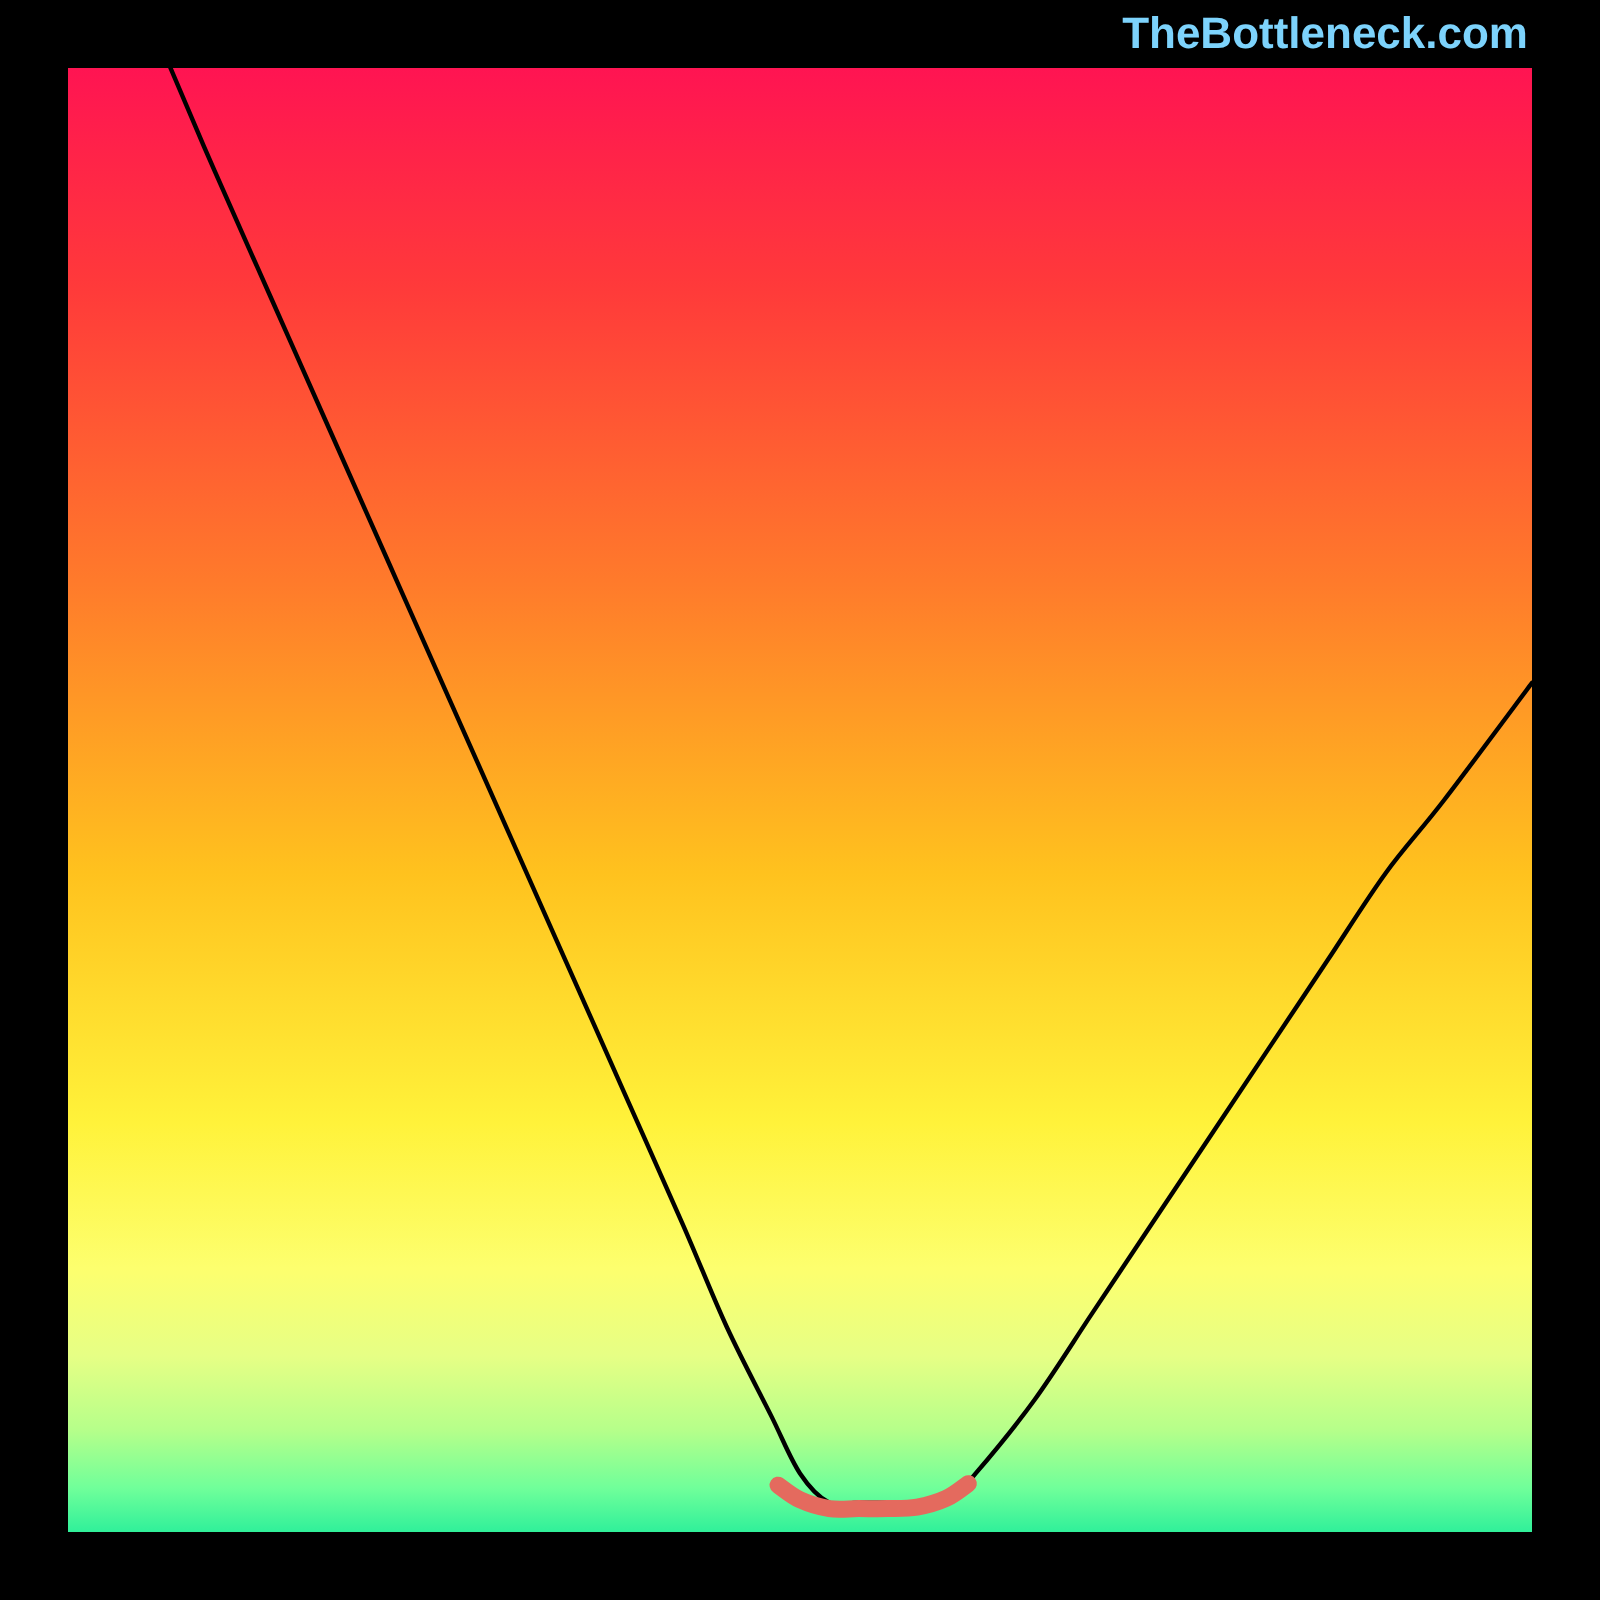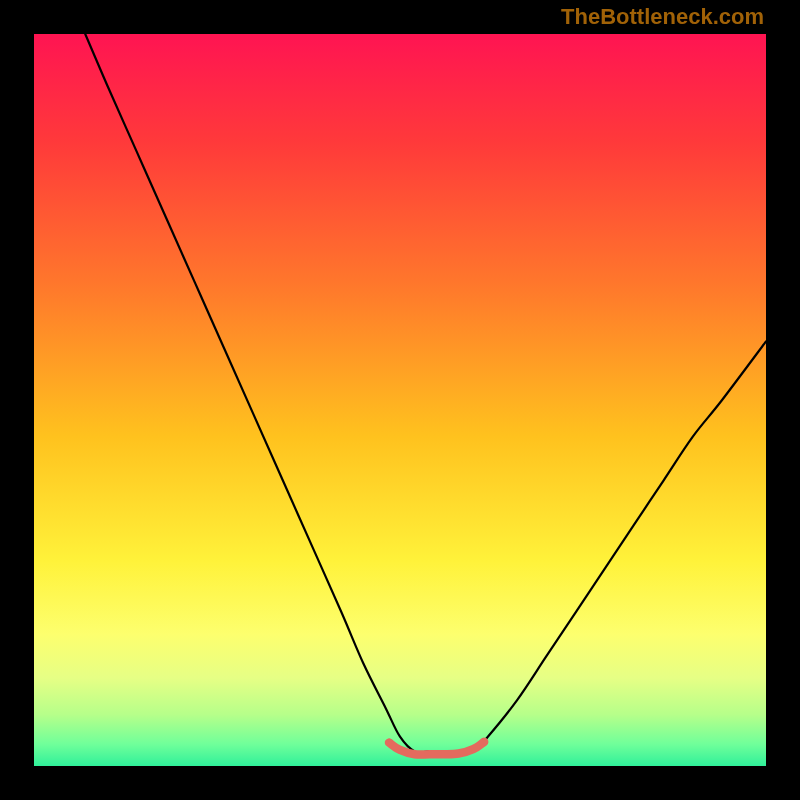--- a/index.html
+++ b/index.html
@@ -14,21 +14,21 @@
   .frame {
     position: absolute;
     box-sizing: border-box;
   }
   .plot-area {
     position: absolute;
     overflow: hidden;
   }
   .watermark {
     position: absolute;
-    color: #a16207;
+    color: #7dd3fc;
     font-weight: bold;
     white-space: nowrap;
   }
   svg { display: block; }
 </style>
 </head>
 <body>
 
 <div class="frame" style="left: 0px; top: 0px; width: 800px; height: 800px; border: 34px solid rgb(0, 0, 0);"></div>
 

